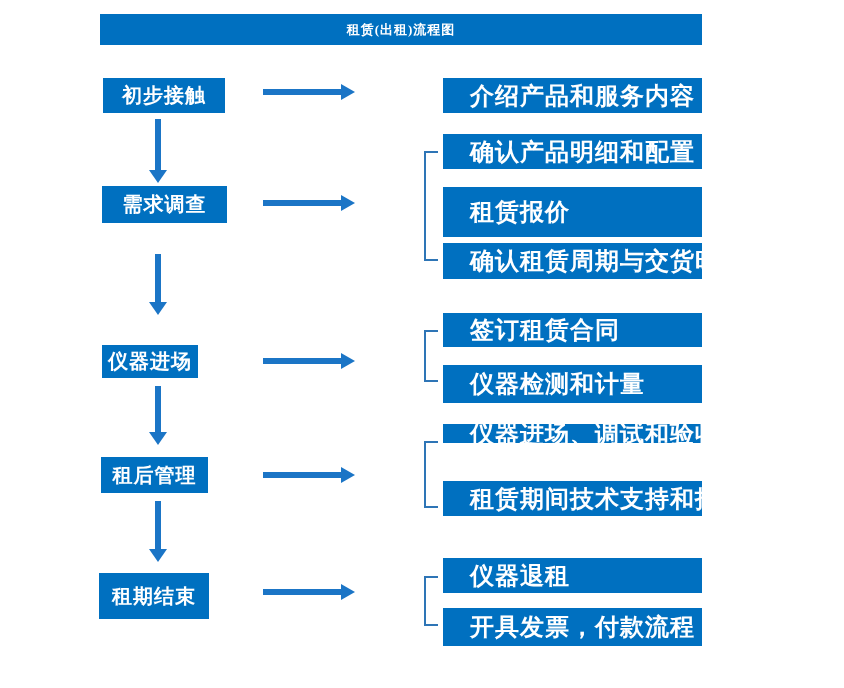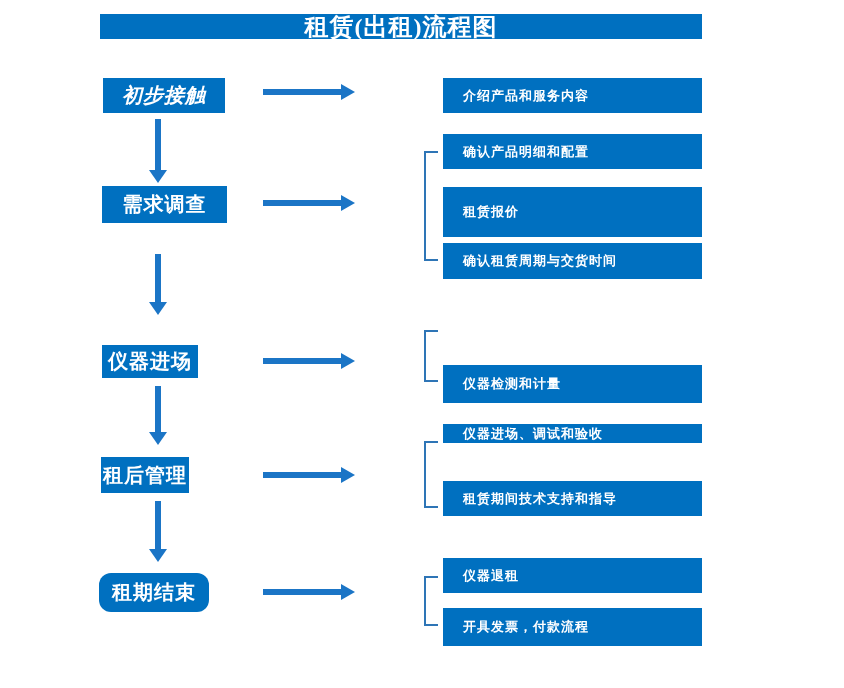--- a/index.html
+++ b/index.html
@@ -17,25 +17,25 @@
     position: relative;
     width: 844px;
     height: 688px;
     background: #ffffff;
     font-family: "Liberation Serif", "DejaVu Serif", serif;
     overflow: hidden;
   }
   .title-bar {
     position: absolute;
     left: 100px; top: 14px;
-    width: 602px; height: 25px;
+    width: 602px; height: 31px;
     background: var(--box-blue);
     color: var(--text-white);
     font-weight: bold;
-    font-size: 24px;
+    font-size: 13px;
     letter-spacing: 1px;
     display: flex;
     align-items: center;
     justify-content: center;
   }
   .step {
     position: absolute;
     background: var(--box-blue);
     color: var(--text-white);
     font-weight: bold;
@@ -46,26 +46,26 @@
     justify-content: center;
     white-space: nowrap;
   }
   .detail {
     position: absolute;
     left: 443px;
     width: 259px;
     background: var(--box-blue);
     color: var(--text-white);
     font-weight: bold;
-    font-size: 13px;
+    font-size: 24px;
     letter-spacing: 1px;
     display: flex;
     align-items: center;
     justify-content: flex-start;
-    padding-left: 20px;
+    padding-left: 27px;
     box-sizing: border-box;
     white-space: nowrap;
   }
   .h-arrow {
     position: absolute;
     left: 263px;
     width: 92px;
     height: 16px;
   }
   .h-arrow .shaft {
@@ -114,25 +114,25 @@
 </style>
 </head>
 <body>
 
 <div class="canvas">
 
   <div class="title-bar">
     <span>租赁(出租)流程图</span>
   </div>
 
-  <div class="step" style="left:103px; top:78px; width:122px; height:35px;font-style:italic;">初步接触</div>
+  <div class="step" style="left:103px; top:78px; width:122px; height:35px;">初步接触</div>
   <div class="step" style="left:102px; top:186px; width:125px; height:37px;">需求调查</div>
   <div class="step" style="left:102px; top:345px; width:96px; height:33px;">仪器进场</div>
-  <div class="step" style="left:101px; top:457px; width:88px; height:36px;">租后管理</div>
-  <div class="step" style="left:99px; top:573px; width:110px; height:39px;border-radius:12px;">租期结束</div>
+  <div class="step" style="left:101px; top:457px; width:107px; height:36px;">租后管理</div>
+  <div class="step" style="left:99px; top:573px; width:110px; height:46px;">租期结束</div>
 
   <div class="v-arrow" style="top:119px; height:64px;">
     <div class="shaft"></div>
     <div class="head"></div>
   </div>
   <div class="v-arrow" style="top:254px; height:61px;">
     <div class="shaft"></div>
     <div class="head"></div>
   </div>
   <div class="v-arrow" style="top:386px; height:59px;">
@@ -167,19 +167,20 @@
 
   <div class="bracket" style="top:151px; height:110px;"></div>
   <div class="bracket" style="top:330px; height:52px;"></div>
   <div class="bracket" style="top:441px; height:67px;"></div>
   <div class="bracket" style="top:576px; height:50px;"></div>
 
   <div class="detail" style="top:78px; height:35px;">介绍产品和服务内容</div>
   <div class="detail" style="top:134px; height:35px;">确认产品明细和配置</div>
   <div class="detail" style="top:187px; height:50px;">租赁报价</div>
   <div class="detail" style="top:243px; height:36px;">确认租赁周期与交货时间</div>
+  <div class="detail" style="top:313px; height:34px;">签订租赁合同</div>
   <div class="detail" style="top:365px; height:38px;">仪器检测和计量</div>
   <div class="detail" style="top:424px; height:19px;">仪器进场、调试和验收</div>
   <div class="detail" style="top:481px; height:35px;">租赁期间技术支持和指导</div>
   <div class="detail" style="top:558px; height:35px;text-align:center;">仪器退租</div>
   <div class="detail" style="top:608px; height:38px;">开具发票，付款流程</div>
 
 </div>
 
 </body></html>

